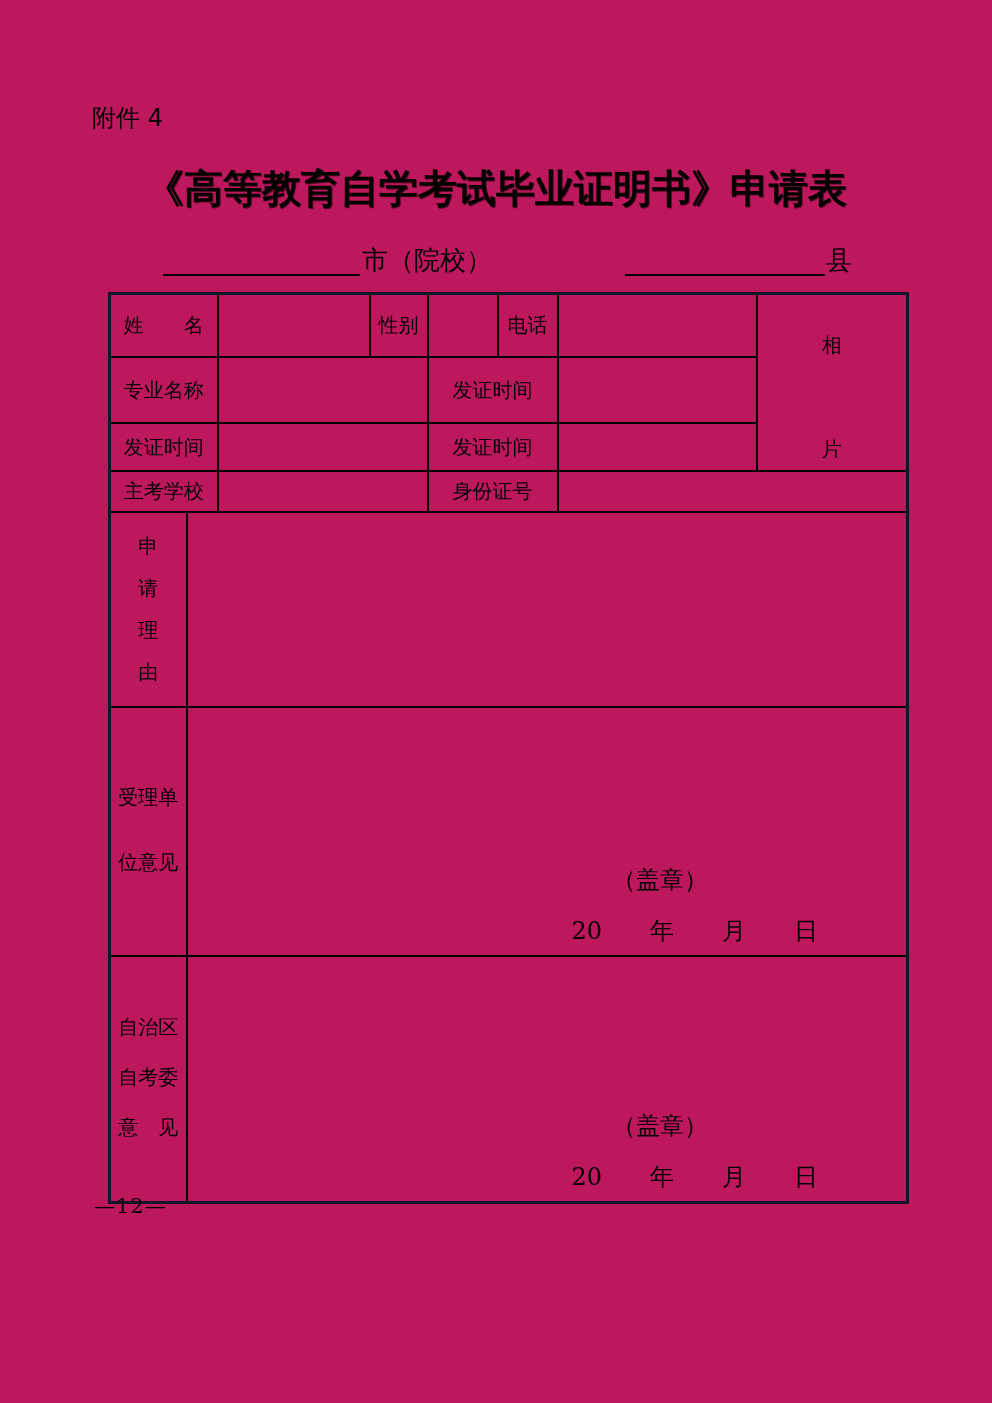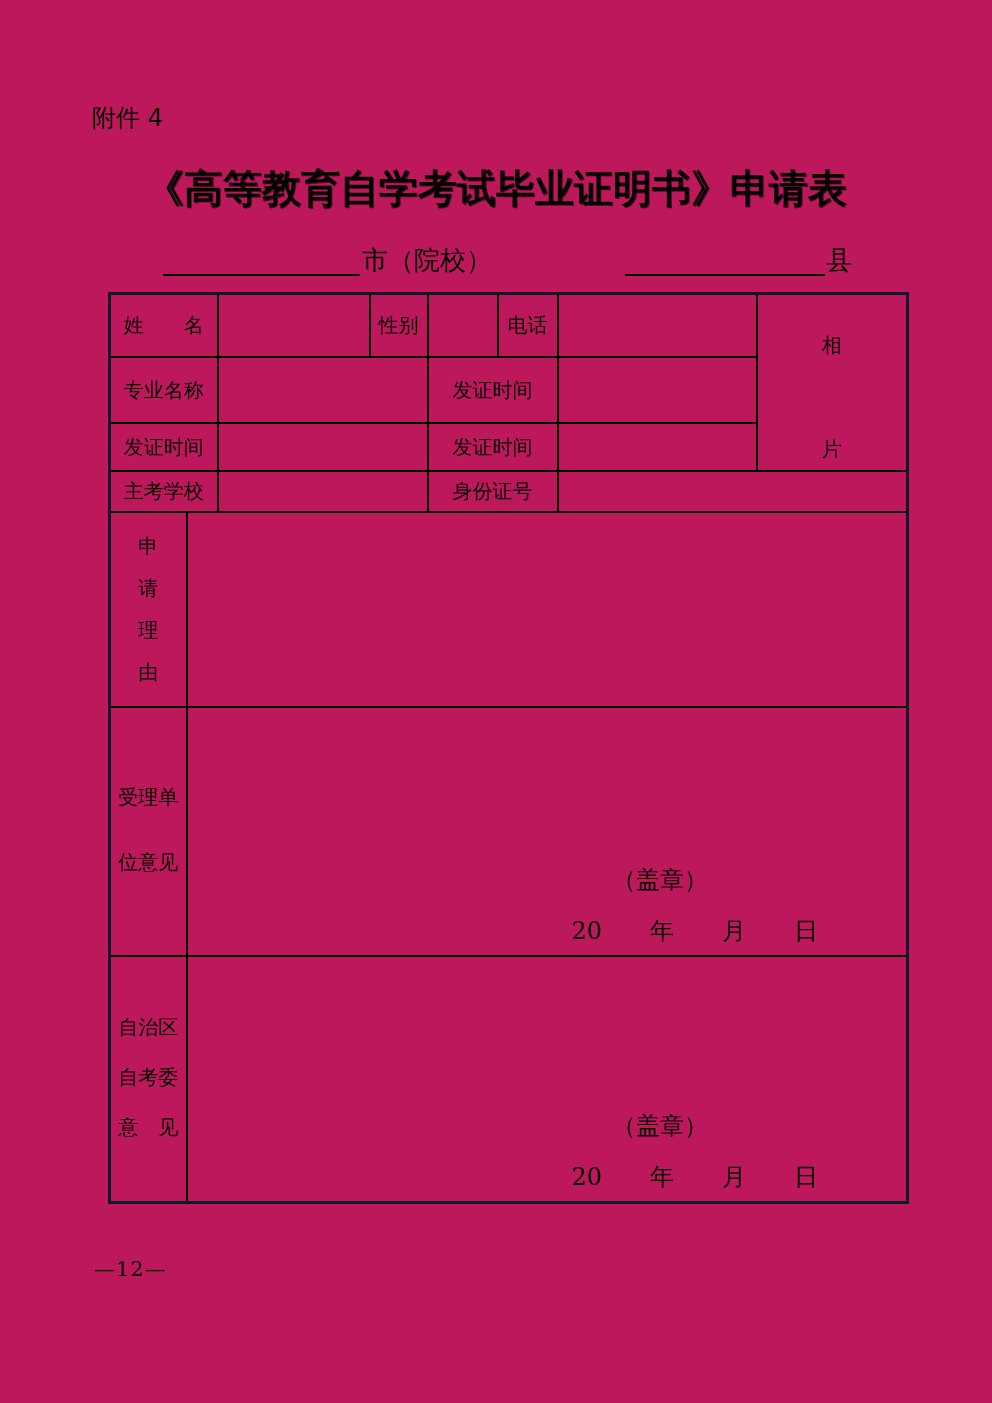--- a/index.html
+++ b/index.html
@@ -99,21 +99,21 @@
   }
   .date-line {
     position: absolute;
     right: 88px;
     bottom: 9px;
     font-size: 24px;
   }
   .page-num {
     position: absolute;
     left: 94px;
-    top: 1257px;
+    top: 1194px;
     font-size: 21px;
     letter-spacing: 1px;
   }
 </style>
 </head>
 <body>
 
 <div class="page">
 
   <div class="attachment">附件 4</div>

